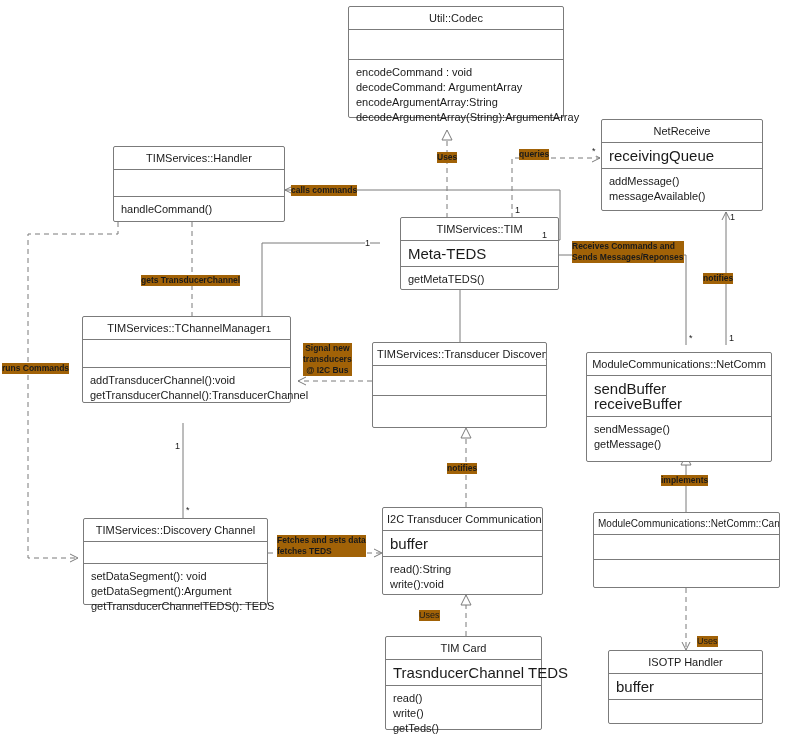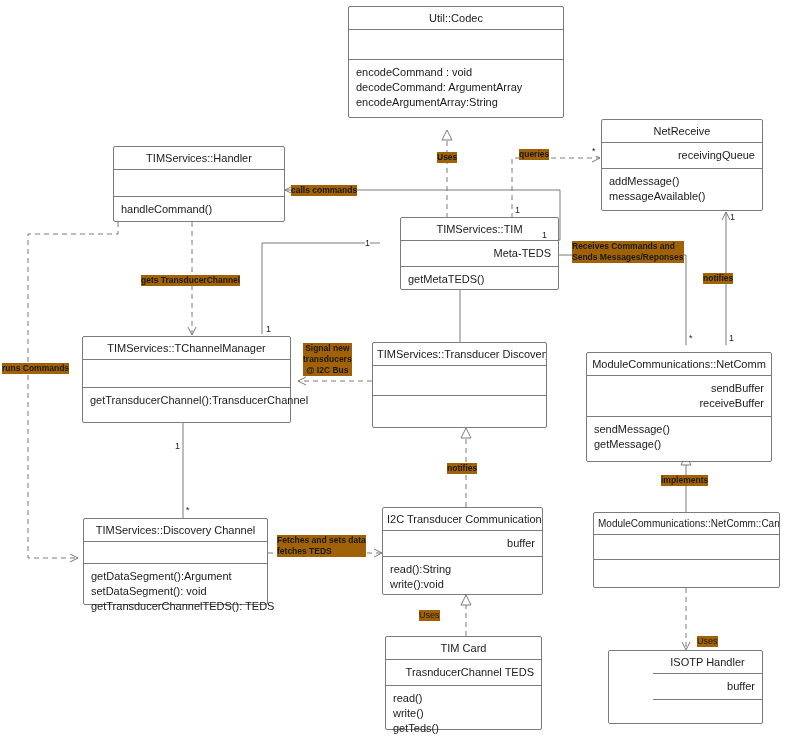--- a/index.html
+++ b/index.html
@@ -39,23 +39,22 @@
     color: #1a1a1a;
     padding: 5px 4px 5px 4px;
     border-bottom: 1px solid #7b7b7b;
     white-space: nowrap;
     overflow: hidden;
   }
   .uml-attrs {
     box-sizing: border-box;
     border-bottom: 1px solid #7b7b7b;
     padding: 5px 7px 5px 7px;
-    font-size: 11px;
-    color: #1a1a1a;
-    text-align: right;
+    font-size: 15px;
+    color: #1a1a1a;
   }
   .uml-ops {
     box-sizing: border-box;
     padding: 5px 7px 5px 7px;
     font-size: 11px;
     color: #1a1a1a;
   }
   .uml-line {
     line-height: 15px;
     white-space: nowrap;
@@ -138,20 +137,21 @@
 
   <div class="uml-class" style="left:348px; top:6px; width:216px; height:112px;">
     <div class="uml-name">Util::Codec</div>
     <div class="uml-attrs" style="height:30px;">
       <div class="uml-line empty"></div>
     </div>
     <div class="uml-ops">
       <div class="uml-line">encodeCommand : void</div>
       <div class="uml-line">decodeCommand: ArgumentArray</div>
       <div class="uml-line">encodeArgumentArray:String</div>
+      <div class="uml-line">decodeArgumentArray(String):ArgumentArray</div>
     </div>
   </div>
 
   <div class="uml-class" style="left:601px; top:119px; width:162px; height:92px;">
     <div class="uml-name">NetReceive</div>
     <div class="uml-attrs">
       <div class="uml-line">receivingQueue</div>
     </div>
     <div class="uml-ops">
       <div class="uml-line">addMessage()</div>
@@ -172,26 +172,27 @@
   <div class="uml-class" style="left:378px; top:217px; width:159px; height:73px;margin-left:22px;">
     <div class="uml-name">TIMServices::TIM</div>
     <div class="uml-attrs">
       <div class="uml-line">Meta-TEDS</div>
     </div>
     <div class="uml-ops">
       <div class="uml-line">getMetaTEDS()</div>
     </div>
   </div>
 
-  <div class="uml-class" style="left:82px; top:336px; width:209px; height:87px;">
+  <div class="uml-class" style="left:82px; top:316px; width:209px; height:87px;">
     <div class="uml-name">TIMServices::TChannelManager</div>
     <div class="uml-attrs" style="height:28px;">
       <div class="uml-line empty"></div>
     </div>
     <div class="uml-ops">
+      <div class="uml-line">addTransducerChannel():void</div>
       <div class="uml-line">getTransducerChannel():TransducerChannel</div>
     </div>
   </div>
 
   <div class="uml-class" style="left:372px; top:342px; width:175px; height:86px;">
     <div class="uml-name">TIMServices::Transducer Discovery</div>
     <div class="uml-attrs" style="height:30px;">
       <div class="uml-line empty"></div>
     </div>
     <div class="uml-ops" style="height:30px;">
@@ -210,22 +211,22 @@
       <div class="uml-line">getMessage()</div>
     </div>
   </div>
 
   <div class="uml-class" style="left:83px; top:518px; width:185px; height:87px;">
     <div class="uml-name">TIMServices::Discovery Channel</div>
     <div class="uml-attrs" style="height:22px;">
       <div class="uml-line empty"></div>
     </div>
     <div class="uml-ops">
+      <div class="uml-line">setDataSegment(): void</div>
       <div class="uml-line">getDataSegment():Argument</div>
-      <div class="uml-line">setDataSegment(): void</div>
       <div class="uml-line">getTransducerChannelTEDS(): TEDS</div>
     </div>
   </div>
 
   <div class="uml-class" style="left:382px; top:507px; width:161px; height:88px;">
     <div class="uml-name">I2C Transducer Communication</div>
     <div class="uml-attrs">
       <div class="uml-line">buffer</div>
     </div>
     <div class="uml-ops">
@@ -249,21 +250,21 @@
     <div class="uml-attrs">
       <div class="uml-line">TrasnducerChannel TEDS</div>
     </div>
     <div class="uml-ops">
       <div class="uml-line">read()</div>
       <div class="uml-line">write()</div>
       <div class="uml-line">getTeds()</div>
     </div>
   </div>
 
-  <div class="uml-class" style="left:608px; top:650px; width:155px; height:74px;padding-left:44px;">
+  <div class="uml-class" style="left:608px; top:650px; width:155px; height:74px;">
     <div class="uml-name">ISOTP Handler</div>
     <div class="uml-attrs">
       <div class="uml-line">buffer</div>
     </div>
     <div class="uml-ops" style="height:24px;">
       <div class="uml-line empty"></div>
     </div>
   </div>
 
   <div class="edge-label" style="left:437px; top:152px;">Uses</div>

